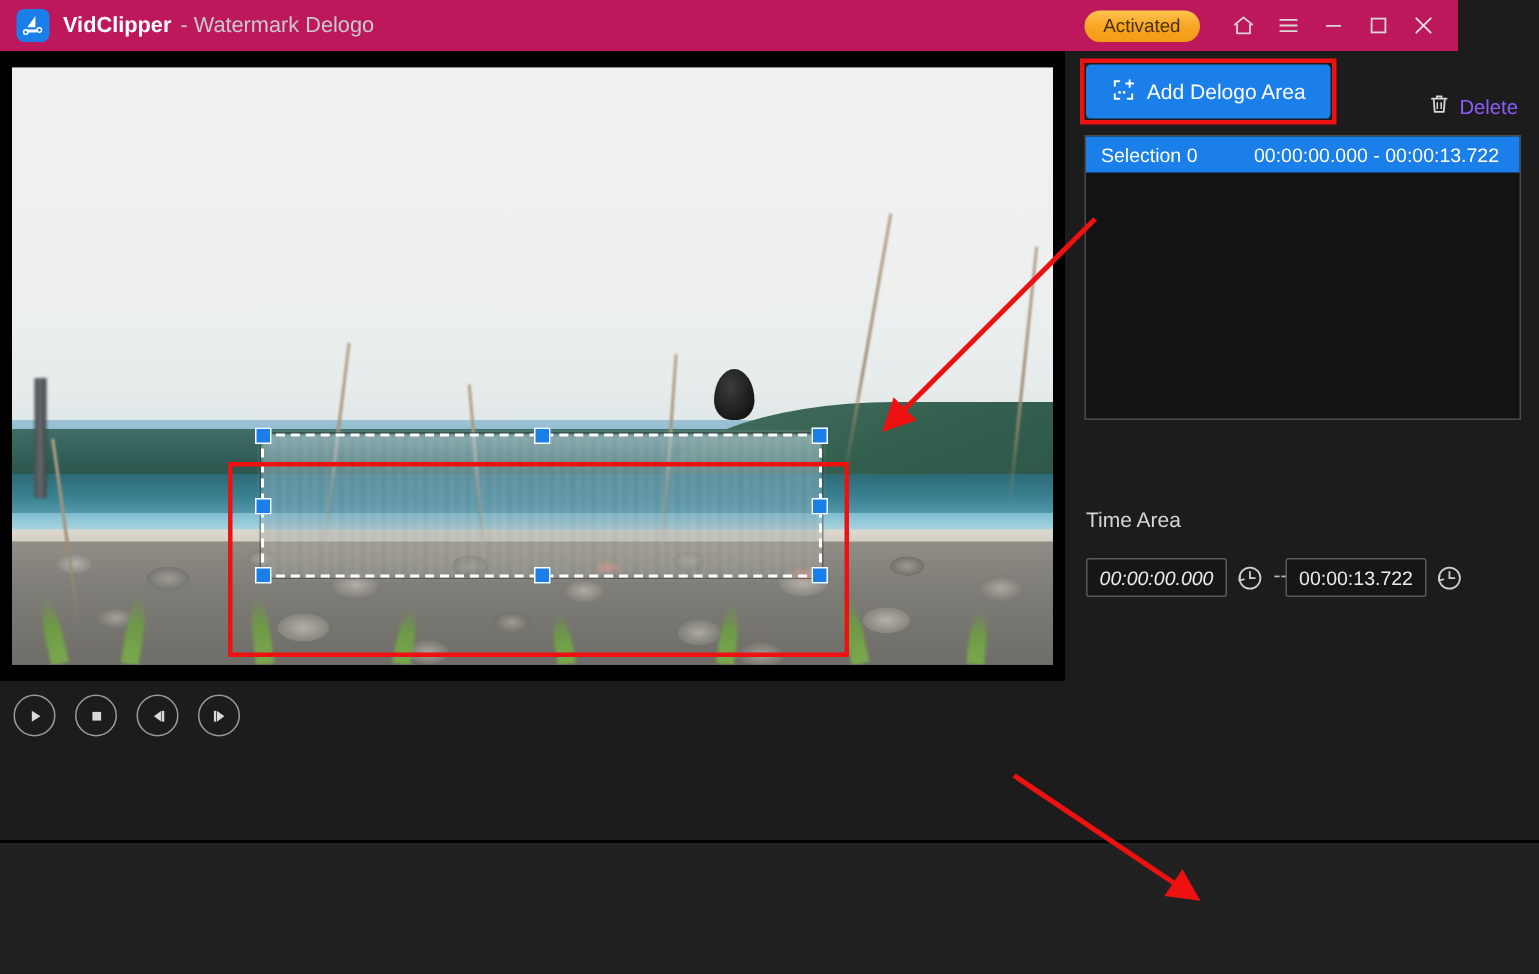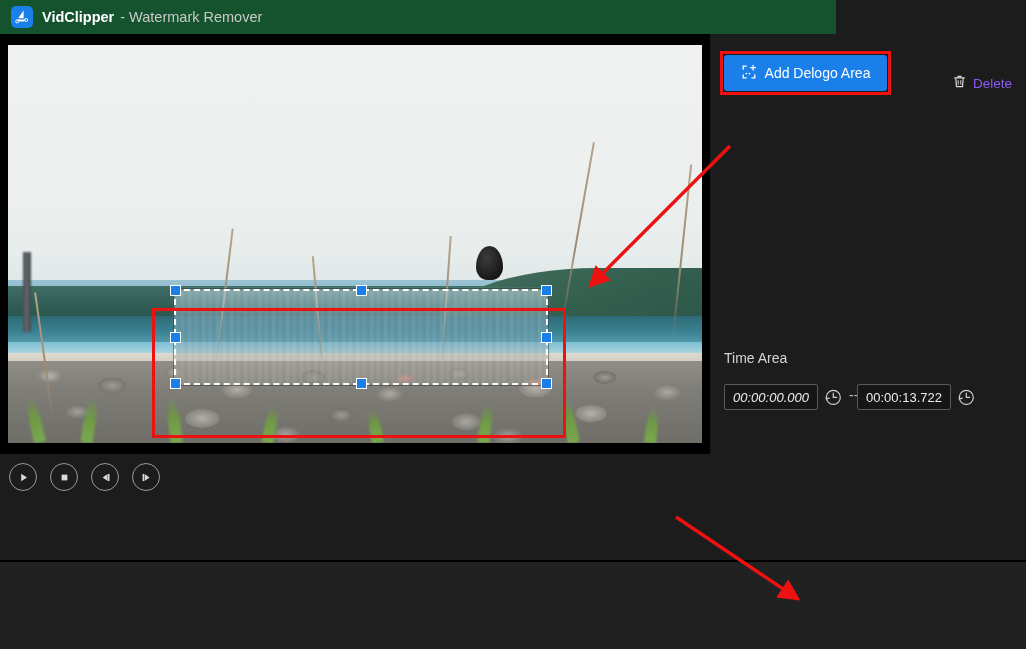--- a/index.html
+++ b/index.html
@@ -10,22 +10,22 @@
     overflow: hidden;
   }
   #app {
     position: relative;
     width: 1026px; height: 649px;
     background: #1c1c1c;
   }
 
   
   #titlebar {
-    position: absolute; left: 0; top: 0; width: 836px; height: 34px;
-    background: #14532d;
+    position: absolute; left: 0; top: 0; width: 972px; height: 34px;
+    background: #be185d;
     display: flex; align-items: center;
   }
   #app-icon {
     width: 22px; height: 22px; margin-left: 11px;
     background: #1a7fe8; border-radius: 5px;
     display: flex; align-items: center; justify-content: center;
   }
   #app-title-wrap {
     margin-left: 9px; display: flex; align-items: baseline;
     font-size: 14.5px; white-space: nowrap;
@@ -203,21 +203,21 @@
     border: 1.6px solid #9a9a9a; border-radius: 50%;
     display: flex; align-items: center; justify-content: center;
   }
   #btn-play { left: 9px; }
   #btn-stop { left: 50px; }
   #btn-prev { left: 91px; }
   #btn-next { left: 132px; }
 
   
   #right-panel {
-    position: absolute; left: 710px; top: 46px; width: 316px; height: 527px;
+    position: absolute; left: 710px; top: 34px; width: 316px; height: 527px;
     background: #1c1c1c;
   }
   #btn-add-delogo {
     position: absolute; left: 14px; top: 9px; width: 163px; height: 36px;
     background: #1a7fe8; border: none; border-radius: 3px;
     color: #ffffff; font-size: 14px; font-family: "Liberation Sans", sans-serif;
     display: flex; align-items: center; justify-content: center; gap: 8px;
   }
   #anno-rect-add {
     position: absolute; left: 10px; top: 5px; width: 171px; height: 44px;
@@ -288,23 +288,57 @@
     <div id="app-icon">
       <svg width="16" height="16" viewBox="0 0 16 16">
         <path d="M9.6 1.6 L9.6 9.2 L4.2 9.2 Z" fill="#ffffff"></path>
         <path d="M3.0 10.6 L11.5 10.6 L10.2 12.6 L4.1 12.6 Z" fill="#ffffff"></path>
         <circle cx="3.2" cy="12.4" r="1.5" fill="none" stroke="#ffffff" stroke-width="1"></circle>
         <circle cx="12.2" cy="11.0" r="1.5" fill="none" stroke="#ffffff" stroke-width="1"></circle>
       </svg>
     </div>
     <div id="app-title-wrap">
       <span id="app-name">VidClipper</span>
-      <span id="app-subtitle">- Watermark Remover</span>
-    </div>
-
+      <span id="app-subtitle">- Watermark Delogo</span>
+    </div>
+
+    <div id="tb-right">
+      <div id="activated-badge">Activated</div>
+
+      <div class="tb-btn">
+        <svg width="16" height="16" viewBox="0 0 16 16">
+          <path d="M2.2 7.4 L8 2.6 L13.8 7.4" fill="none" stroke="#d8d8d8" stroke-width="1.2" stroke-linecap="round" stroke-linejoin="round"></path>
+          <path d="M3.7 7.0 L3.7 13.2 L12.3 13.2 L12.3 7.0" fill="none" stroke="#d8d8d8" stroke-width="1.2" stroke-linejoin="round"></path>
+        </svg>
+      </div>
+
+      <div class="tb-btn">
+        <svg width="16" height="16" viewBox="0 0 16 16">
+          <path d="M2.5 4.3 H13.5 M2.5 8 H13.5 M2.5 11.7 H13.5" stroke="#d8d8d8" stroke-width="1.2" stroke-linecap="round"></path>
+        </svg>
+      </div>
+
+      <div class="tb-btn">
+        <svg width="16" height="16" viewBox="0 0 16 16">
+          <path d="M3 8.2 H13" stroke="#d8d8d8" stroke-width="1.2"></path>
+        </svg>
+      </div>
+
+      <div class="tb-btn">
+        <svg width="16" height="16" viewBox="0 0 16 16">
+          <rect x="3.4" y="3.4" width="9.2" height="9.2" fill="none" stroke="#d8d8d8" stroke-width="1.2"></rect>
+        </svg>
+      </div>
+
+      <div class="tb-btn" id="close-btn">
+        <svg width="16" height="16" viewBox="0 0 16 16">
+          <path d="M3.2 3.2 L12.8 12.8 M12.8 3.2 L3.2 12.8" stroke="#e0e0e0" stroke-width="1.25" stroke-linecap="round"></path>
+        </svg>
+      </div>
+    </div>
   </div>
 
   <div id="preview-wrap">
     <div id="video-frame">
       <div class="sky"></div>
       <div class="water-far"></div>
       <div class="hill"></div>
       <div class="hill-right"></div>
       <div class="water-mid"></div>
       <div class="water-shallow"></div>
@@ -394,20 +428,26 @@
         <svg width="15" height="15" viewBox="0 0 15 15">
           <path d="M2.6 3.8 H12.4" stroke="#d8d8d8" stroke-width="1.2" stroke-linecap="round"></path>
           <path d="M6.0 3.6 V2.3 H9.0 V3.6" fill="none" stroke="#d8d8d8" stroke-width="1.2"></path>
           <path d="M3.8 4.2 L4.5 12.6 H10.5 L11.2 4.2" fill="none" stroke="#d8d8d8" stroke-width="1.2" stroke-linejoin="round"></path>
           <path d="M6.2 6.2 V10.6 M8.8 6.2 V10.6" stroke="#d8d8d8" stroke-width="1"></path>
         </svg>
       </span>
       <span>Delete</span>
     </div>
 
+    <div id="selection-list">
+      <div class="sel-row">
+        <span class="sel-name">Selection 0</span>
+        <span class="sel-range">00:00:00.000 - 00:00:13.722</span>
+      </div>
+    </div>
 
     <div id="timespan-label">Time Area</div>
 
     <div class="time-field" id="time-start">00:00:00.000</div>
     <div class="clock-icon-btn" id="clock-start">
       <svg width="20" height="20" viewBox="0 0 20 20">
         <circle cx="10.3" cy="10.4" r="7" fill="none" stroke="#cfcfcf" stroke-width="1.2"></circle>
         <path d="M10.3 6.2 V10.4 H13.6" fill="none" stroke="#cfcfcf" stroke-width="1.2" stroke-linecap="round"></path>
         <path d="M3.6 9.0 L3.3 12.0 L6.2 11.2" fill="none" stroke="#cfcfcf" stroke-width="1.2" stroke-linecap="round" stroke-linejoin="round"></path>
       </svg>

